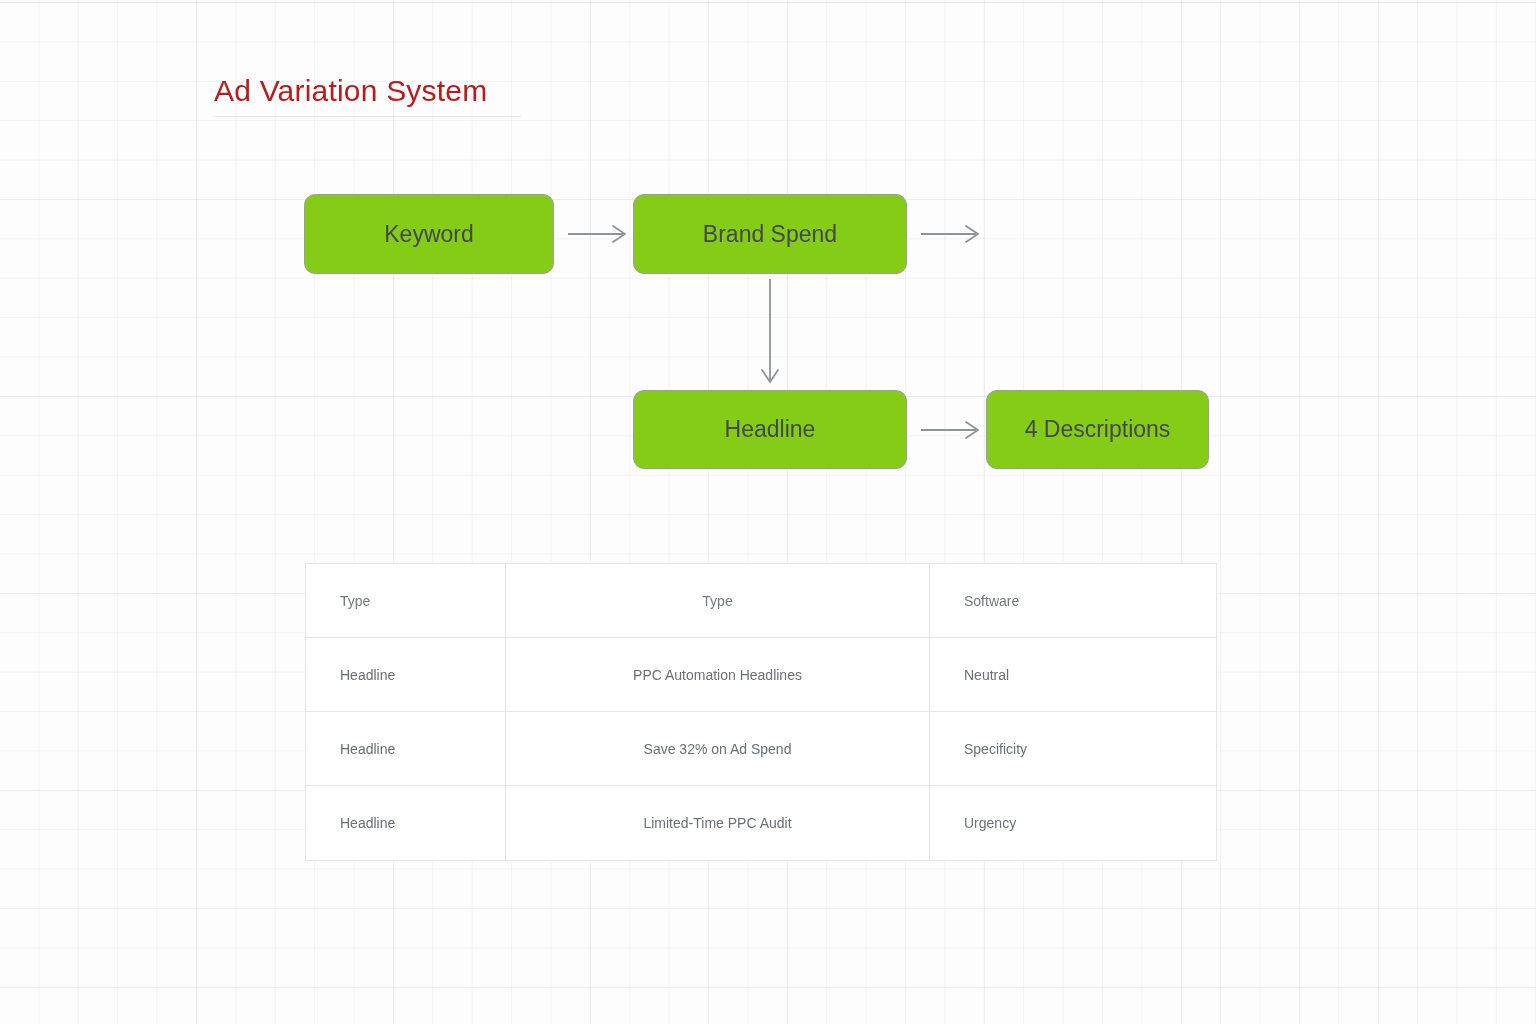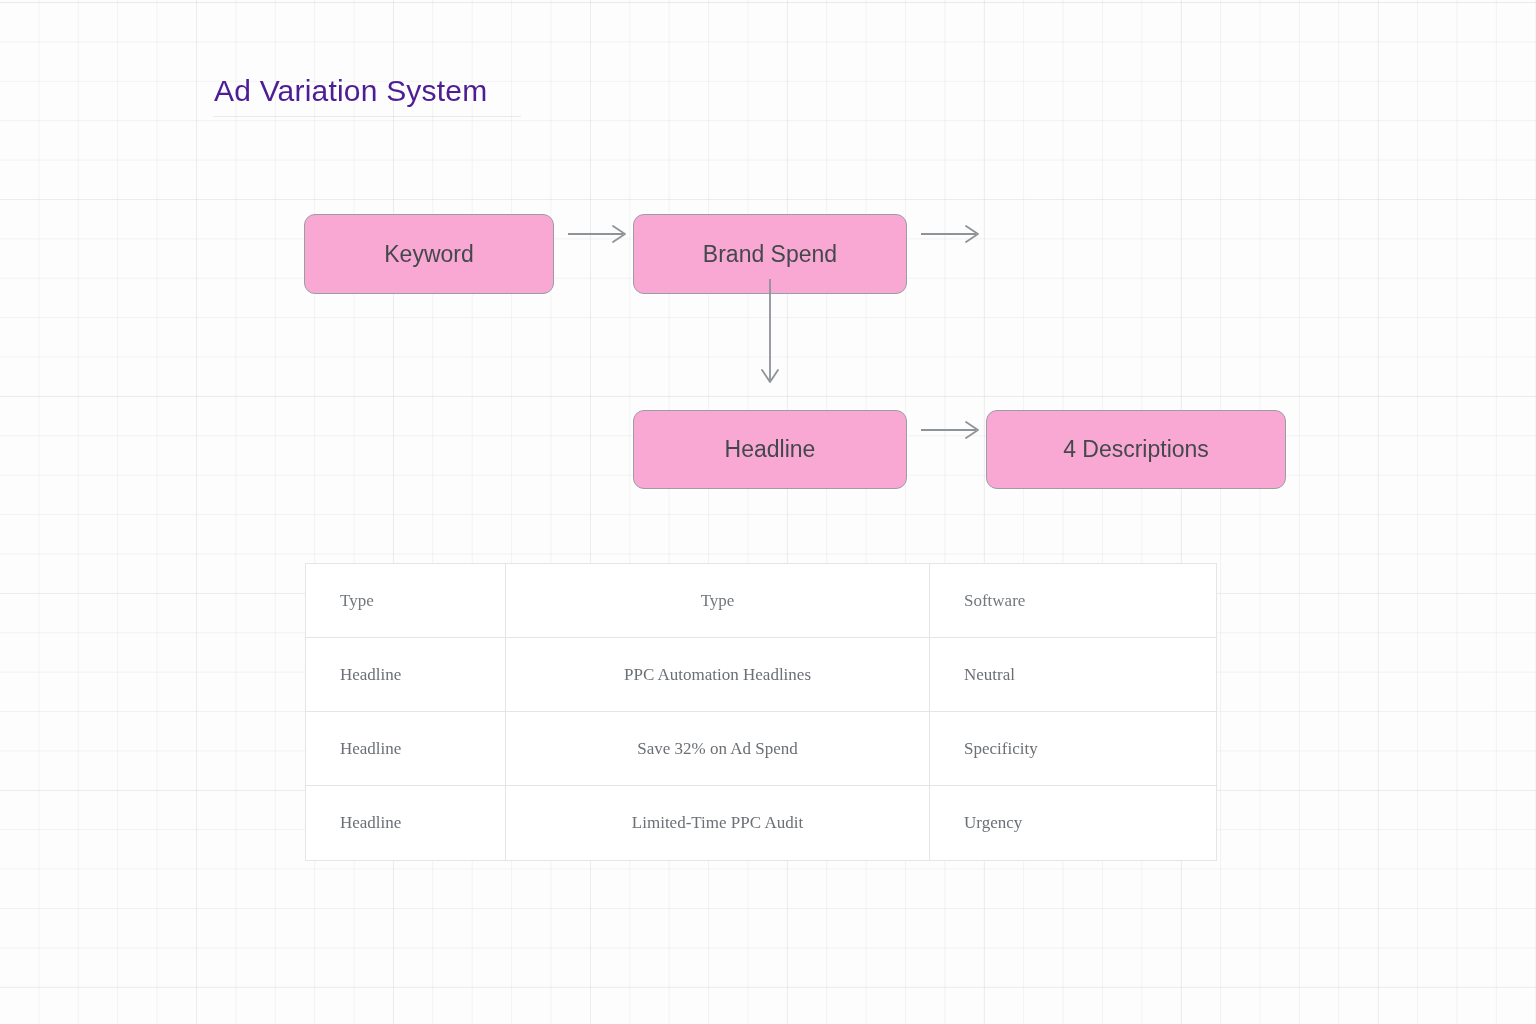--- a/index.html
+++ b/index.html
@@ -42,55 +42,54 @@
     inset: 0;
   }
 
   
   #page-title {
     position: absolute;
     left: 214px;
     top: 74px;
     font-size: 30px;
     font-weight: 400;
-    color: #4c1d95;
+    color: #b91c1c;
     letter-spacing: 0.2px;
     white-space: nowrap;
   }
   #title-underline {
     position: absolute;
     left: 213px;
     top: 116px;
     width: 308px;
     height: 1px;
     background: rgba(0,0,0,0.07);
   }
 
   
   .node {
     position: absolute;
     box-sizing: border-box;
     border: 1.4px solid #9a9ea3;
     border-radius: 11px;
-    background: #f9a8d4;
+    background: #84cc16;
     display: flex;
     align-items: center;
     justify-content: center;
     color: #44484d;
     font-size: 23px;
     font-weight: 400;
     white-space: nowrap;
-    margin-top: 20px;
   }
 
   #node-keyword        { left: 304px;  top: 194px; width: 250px; height: 80px; }
   #node-brand-voice    { left: 633px;  top: 194px; width: 274px; height: 80px; }
   #node-15-headlines   { left: 986px;  top: 195px; width: 274px; height: 79px; }
   #node-headline       { left: 633px;  top: 390px; width: 274px; height: 79px; }
-  #node-4-descriptions { left: 986px;  top: 390px; width: 300px; height: 79px; }
+  #node-4-descriptions { left: 986px;  top: 390px; width: 223px; height: 79px; }
 
   
   .arrow { position: absolute; }
   #arrow-keyword-to-brand     { left: 565px; top: 218px; width: 70px; height: 32px; }
   #arrow-brand-to-headlines   { left: 918px; top: 218px; width: 70px; height: 32px; }
   #arrow-brand-to-headline    { left: 750px; top: 276px; width: 40px; height: 116px; }
   #arrow-headline-to-descr    { left: 918px; top: 414px; width: 70px; height: 32px; }
 
   
   #variation-table {
@@ -100,29 +99,28 @@
     width: 911px;
     border-collapse: collapse;
     background: #ffffff;
     table-layout: fixed;
   }
   #variation-table th,
   #variation-table td {
     border: 1px solid #e3e5e7;
     height: 74px;
     padding: 0 0 0 34px;
-    font-size: 17px;
+    font-size: 14px;
     font-weight: 400;
     color: #6b7075;
     text-align: left;
     vertical-align: middle;
     box-sizing: border-box;
     overflow: hidden;
     white-space: nowrap;
-    font-family: Liberation Serif, serif;
   }
   #variation-table th { color: #73787d; }
   #variation-table col.col-type    { width: 200px; }
   #variation-table col.col-text    { width: 424px; }
   #variation-table col.col-trigger { width: 287px; }
   #variation-table .cell-text { text-align: center; padding-left: 0; }
   #variation-table tbody tr:last-child td { height: 75px; }
 </style>
 </head>
 <body>

